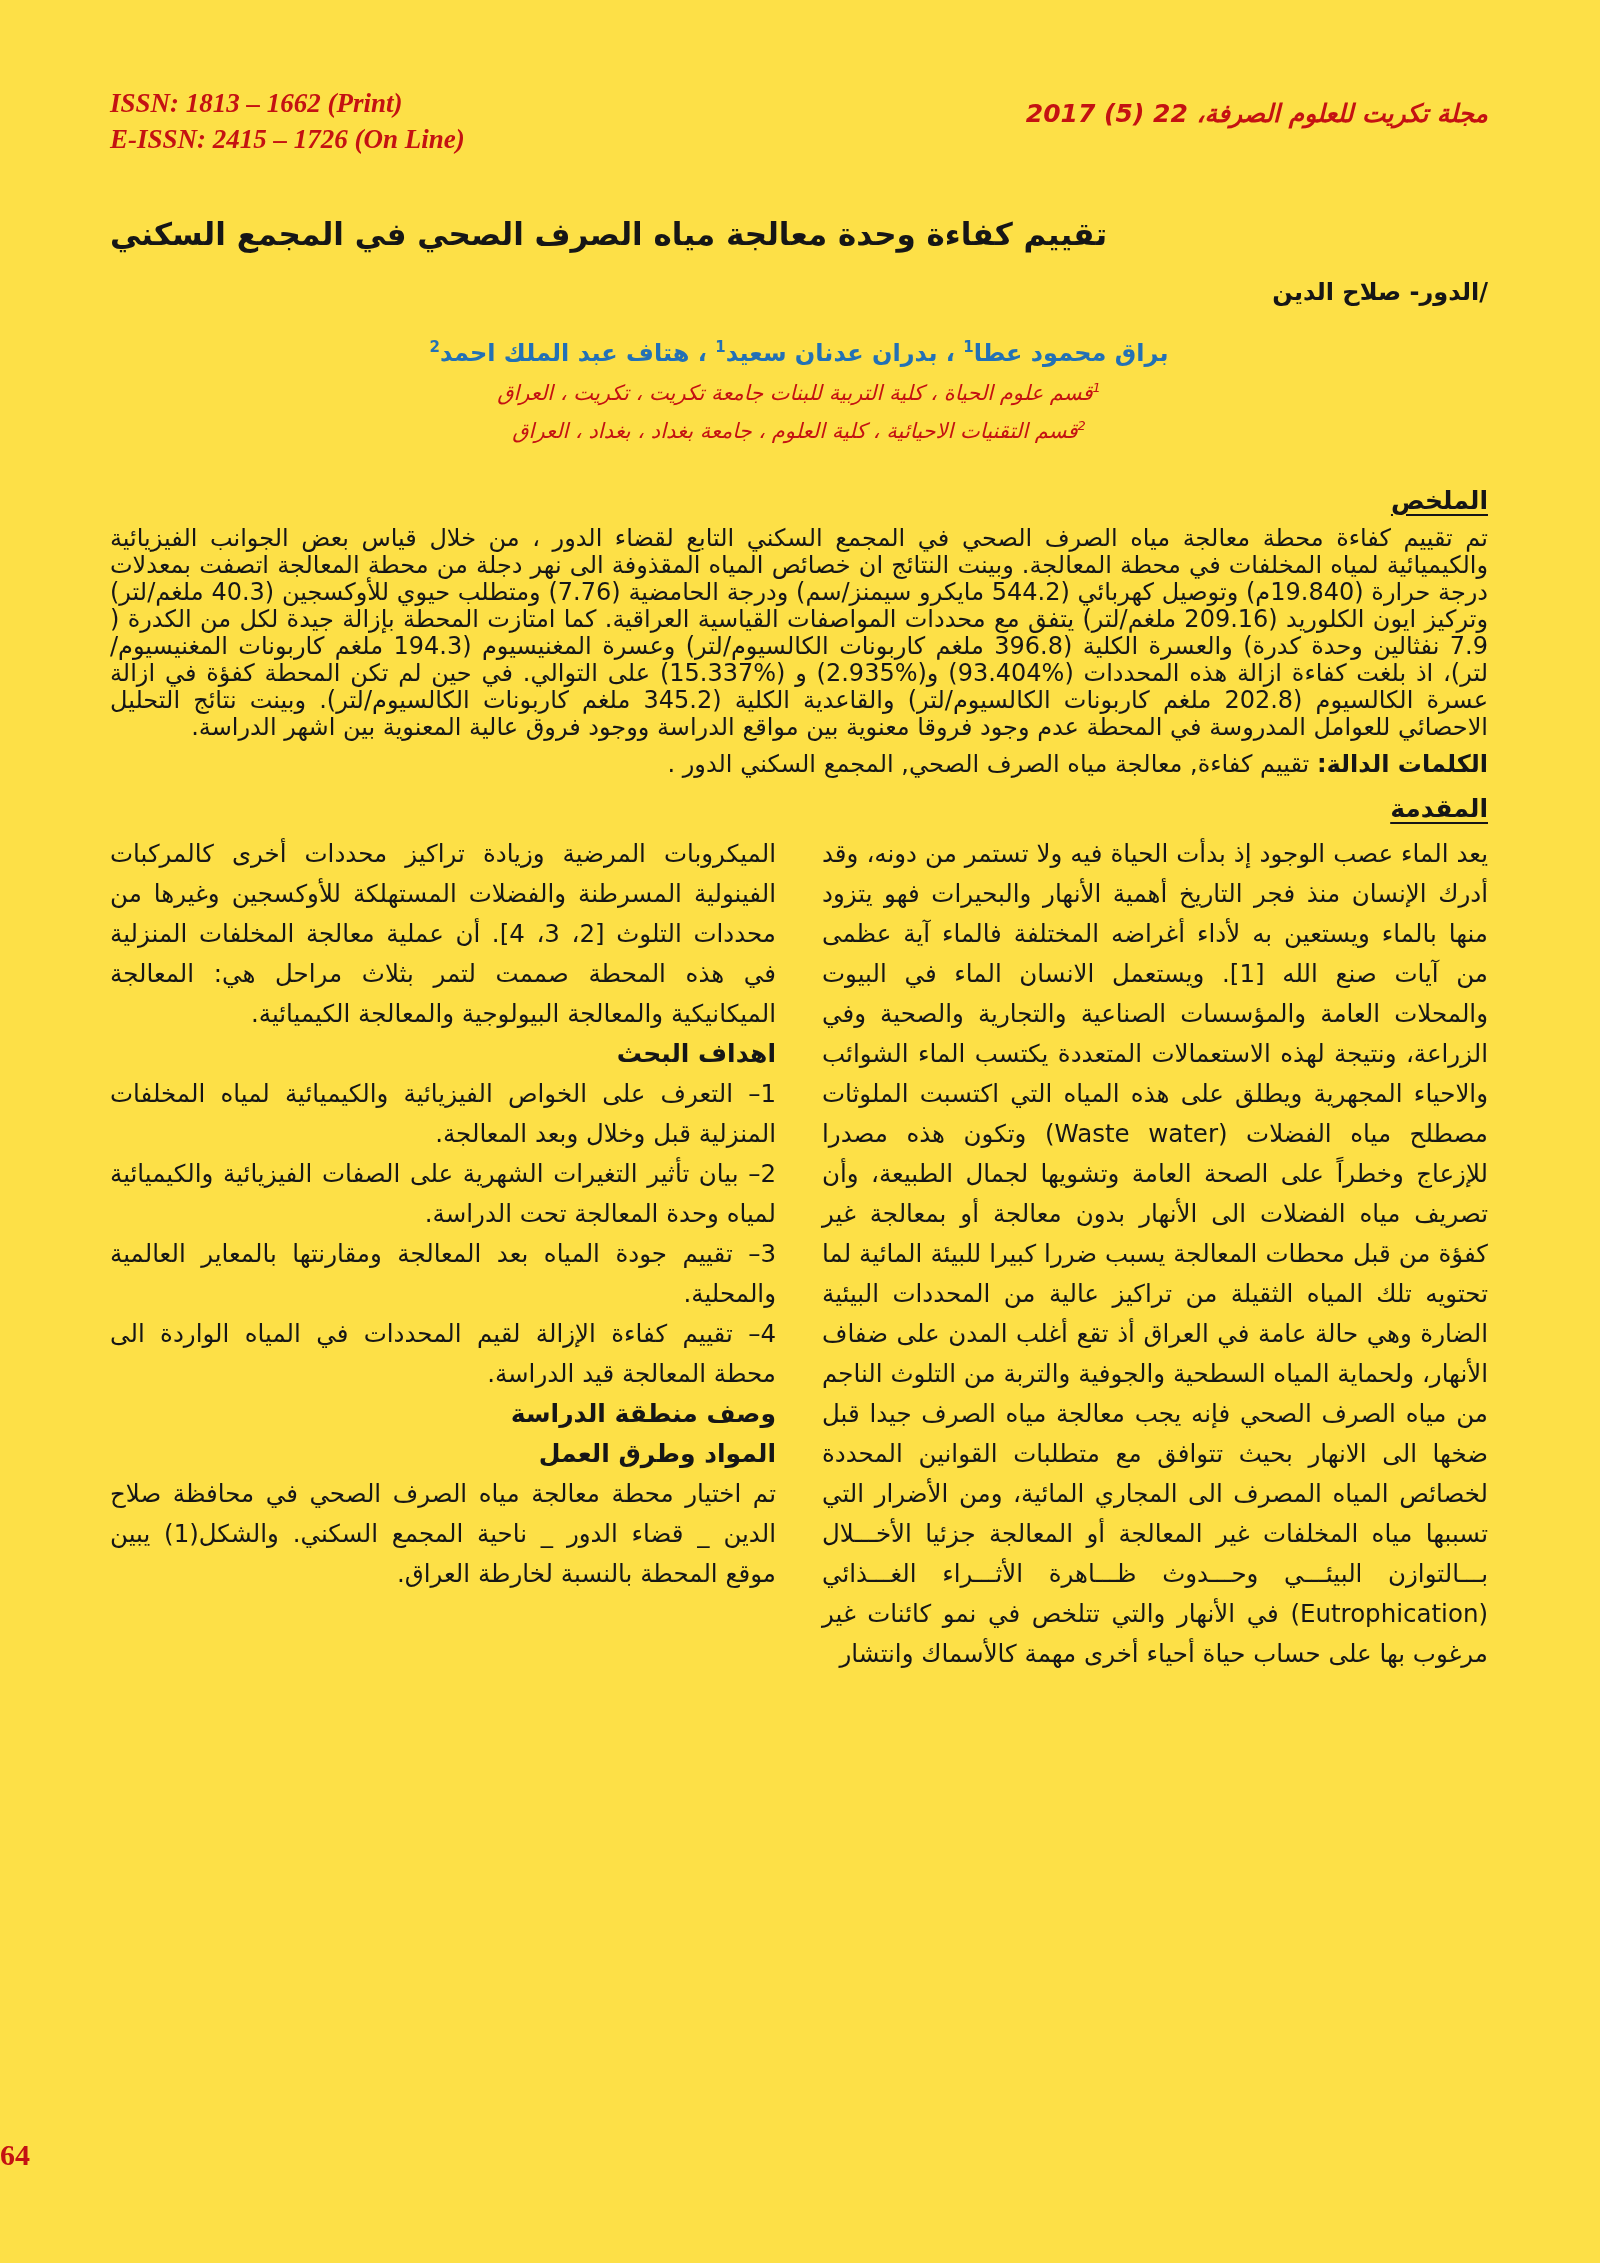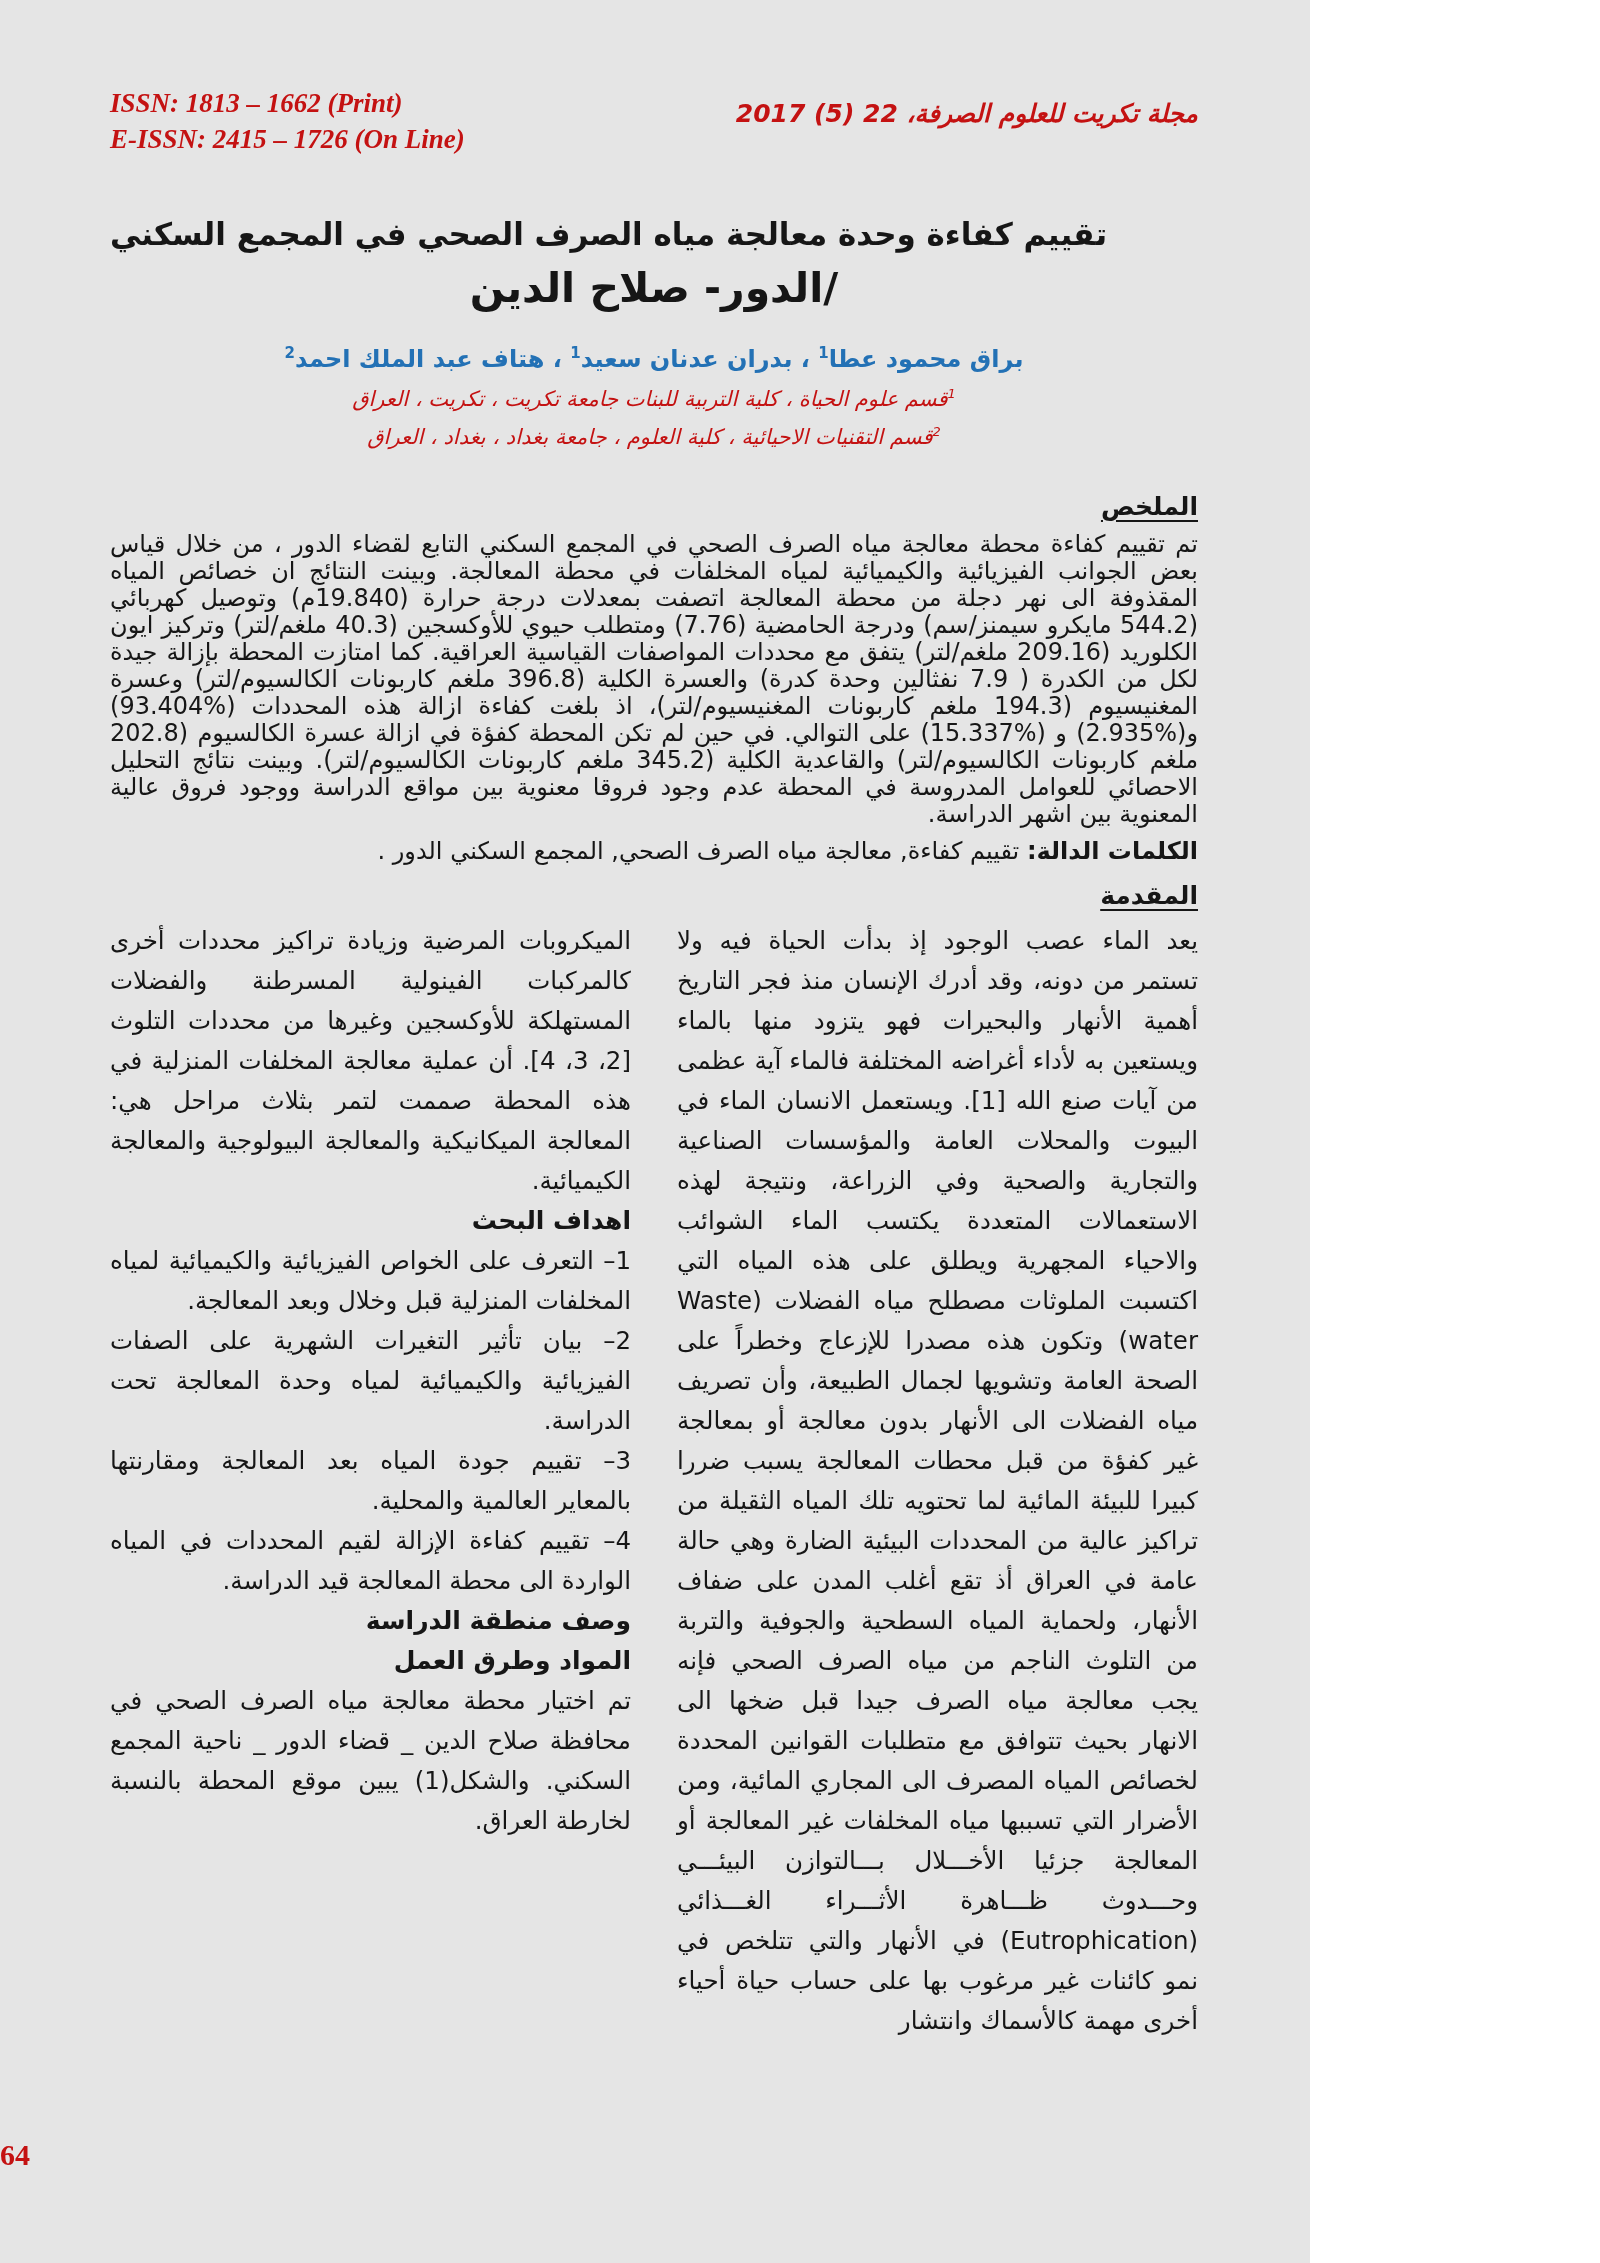--- a/index.html
+++ b/index.html
@@ -1,20 +1,20 @@
 <!DOCTYPE html>
 <html lang="ar"><head>
 <meta charset="utf-8">
 <style>
   html, body { margin: 0; padding: 0; background: #ffffff; }
   .page {
     position: relative;
-    width: 1310px;
+    width: 1600px;
     height: 2263px;
-    background: #e5e5e5;
+    background: #fde047;
     overflow: hidden;
     font-family: "DejaVu Sans", sans-serif;
     color: #161616;
   }
   .content { padding: 85px 112px 0 110px; }
 
   
   .header-row { display: flex; justify-content: space-between; align-items: flex-start; }
   .issn-block {
     color: #C41212;
@@ -30,21 +30,21 @@
     color: #C41212;
     font-weight: bold;
     font-style: italic;
     font-size: 25px;
     padding-top: 14px;
     white-space: nowrap;
   }
 
   
   .paper-title { direction: rtl; text-align: left; font-weight: bold; font-size: 31px; margin-top: 58px; }
-  .paper-title-2 { direction: rtl; text-align: center; font-weight: bold; font-size: 41px; margin-top: 12px; }
+  .paper-title-2 { direction: rtl; font-weight: bold; font-size: 24px; margin-top: 26px; }
 
   .authors-line { direction: rtl; text-align: center; color: #2371B5; font-weight: bold; font-size: 24px; margin-top: 32px; }
   .authors-line sup { font-size: 15px; }
 
   .affil { direction: rtl; text-align: center; color: #C41212; font-style: italic; font-size: 21px; margin-top: 13px; }
   .affil sup { font-size: 13px; }
 
   
   .abstract-section { margin-top: 42px; }
   .section-heading { direction: rtl; text-align: right; font-weight: bold; font-size: 25px; line-height: 1.3; }

